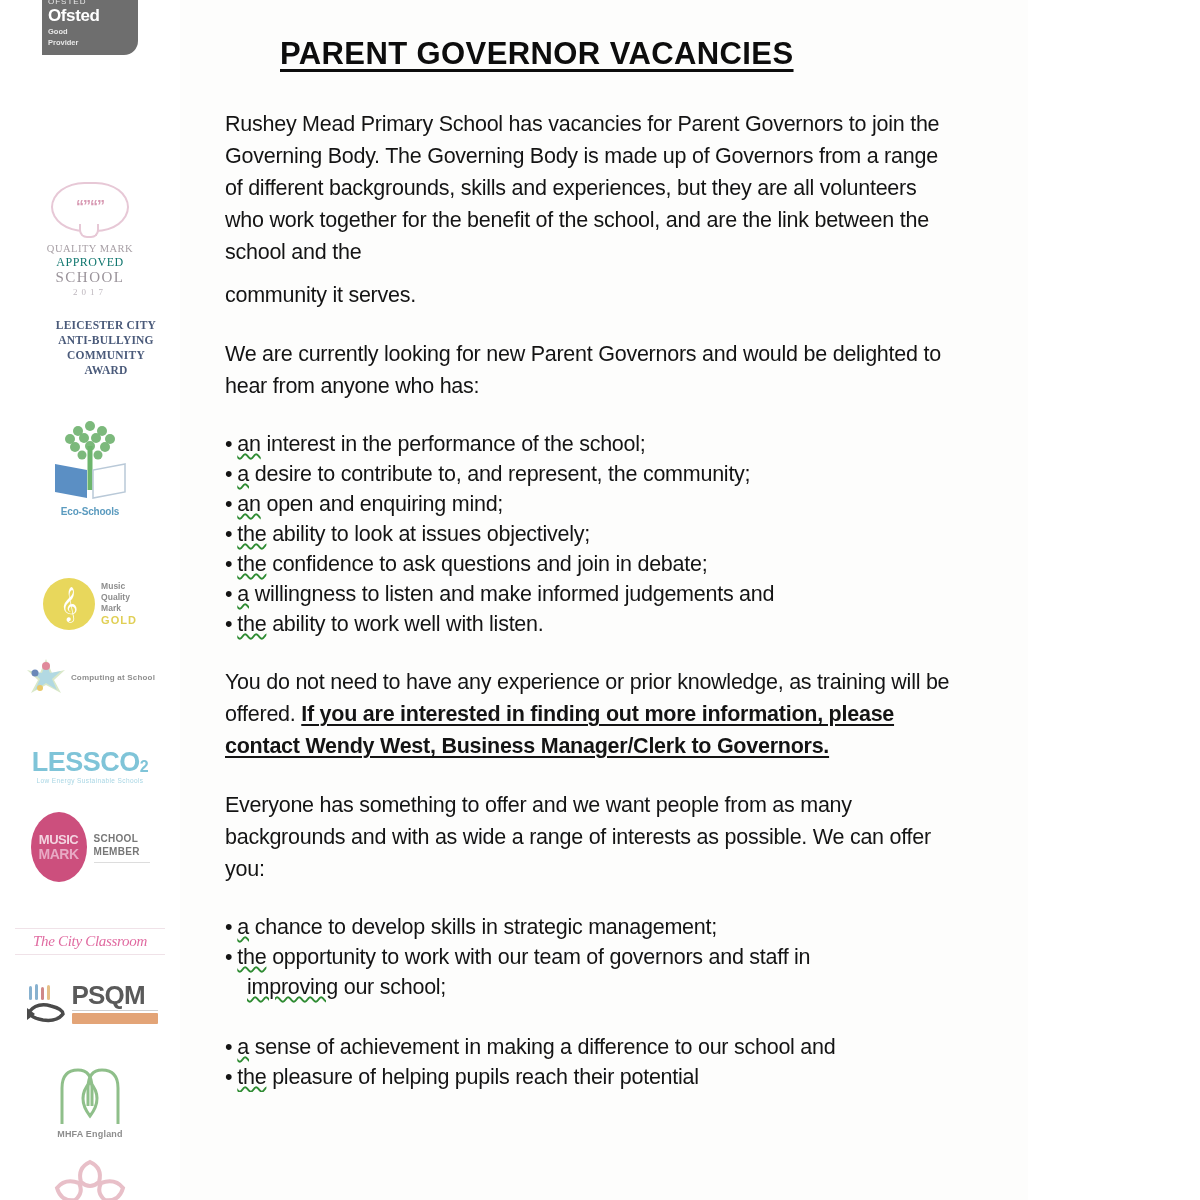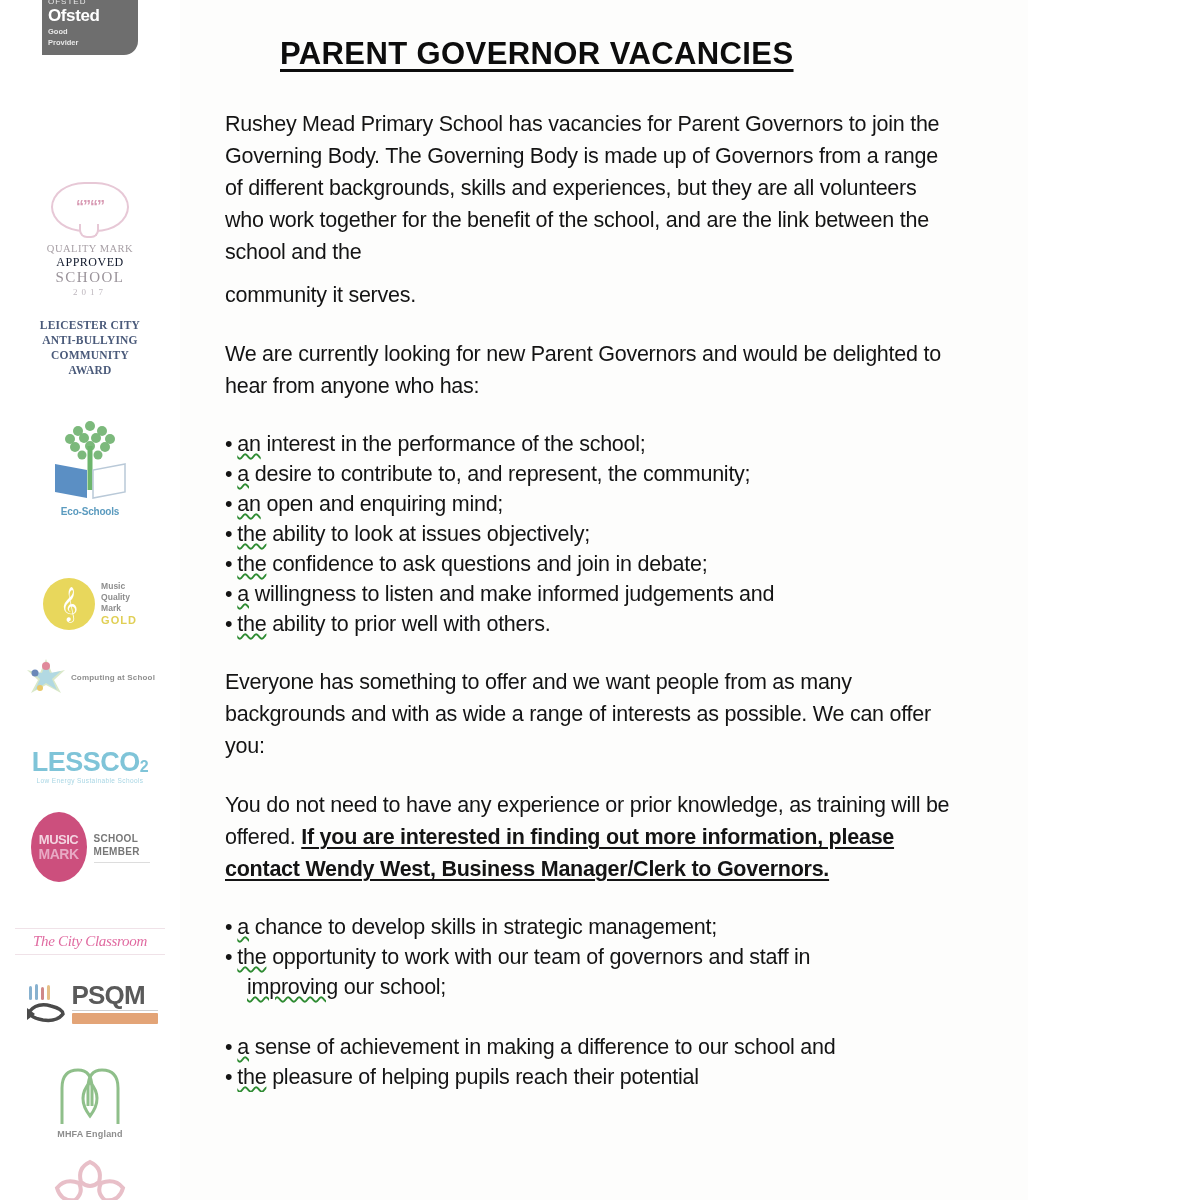--- a/index.html
+++ b/index.html
@@ -112,21 +112,21 @@
     border-left:2px solid #e7c8d6;
     border-right:2px solid #e7c8d6;
     border-bottom:2px solid #e7c8d6;
     border-radius: 0 0 8px 8px;
   }
   .qm-marks {
     color:#d89ab3; font-size:16px; font-weight:bold;
     letter-spacing:-1px; line-height:46px;
   }
   .qm-t1 { color:#a8a0a6; font-size:10.5px; letter-spacing:.5px; line-height:13px; margin-top:10px; font-family:"Liberation Serif", serif;}
-  .qm-t2 { color:#0f172a; font-size:12px; letter-spacing:.5px; line-height:14px; font-family:"Liberation Serif", serif;}
+  .qm-t2 { color:#0f766e; font-size:12px; letter-spacing:.5px; line-height:14px; font-family:"Liberation Serif", serif;}
   .qm-t3 { color:#9a939a; font-size:15px; letter-spacing:1.5px; line-height:17px; font-family:"Liberation Serif", serif;}
   .qm-yr { color:#bdb6bd; font-size:9px; letter-spacing:4px; line-height:12px; font-family:"Liberation Serif", serif;}
 
   
   .ab-text {
     color:#4a5a7a; font-size:11.5px; font-weight:bold;
     line-height:15px; text-align:center; letter-spacing:.2px;
     font-family:"Liberation Serif", serif;
   }
 
@@ -265,21 +265,21 @@
         <div class="qm-badge">
           <div class="qm-marks">“”“”</div>
         </div>
         <div class="qm-t1">QUALITY MARK</div>
         <div class="qm-t2">APPROVED</div>
         <div class="qm-t3">SCHOOL</div>
         <div class="qm-yr">2017</div>
       </div>
     </div>
 
-    <div class="logo" style="top:318px;">
+    <div class="logo" style="top:318px;padding-left:16px;">
       <div class="ab-text">LEICESTER CITY</div>
       <div class="ab-text">ANTI-BULLYING</div>
       <div class="ab-text">COMMUNITY</div>
       <div class="ab-text">AWARD</div>
     </div>
 
     <div class="logo" style="top:418px;">
       <div class="eco-art">
         <svg width="86" height="86" viewBox="0 0 86 86">
           <g fill="#7cb97c">
@@ -430,27 +430,27 @@
       <div class="bullet">
         <span class="dot">•</span><span class="sp">the</span><span> ability to look at issues objectively;</span>
       </div>
       <div class="bullet">
         <span class="dot">•</span><span class="sp">the</span><span> confidence to ask questions and join in debate;</span>
       </div>
       <div class="bullet">
         <span class="dot">•</span><span class="sp">a</span><span> willingness to listen and make informed judgements and</span>
       </div>
       <div class="bullet">
-        <span class="dot">•</span><span class="sp">the</span><span> ability to prior well with others.</span>
-      </div>
-    </div>
+        <span class="dot">•</span><span class="sp">the</span><span> ability to work well with listen.</span>
+      </div>
+    </div>
+
+    <div class="body-txt p-gap"><span>You do not need to have any experience or prior knowledge, as training will be offered. </span><span class="bold-u">If you are interested in finding out more information, please contact Wendy West, Business Manager/Clerk to Governors.</span></div>
 
     <div class="body-txt p-gap">Everyone has something to offer and we want people from as many backgrounds and with as wide a range of interests as possible. We can offer you:</div>
-
-    <div class="body-txt p-gap"><span>You do not need to have any experience or prior knowledge, as training will be offered. </span><span class="bold-u">If you are interested in finding out more information, please contact Wendy West, Business Manager/Clerk to Governors.</span></div>
 
     <div class="bullets clip-bottom">
       <div class="bullet">
         <span class="dot">•</span><span class="sp">a</span><span> chance to develop skills in strategic management;</span>
       </div>
       <div class="bullet">
         <span class="dot">•</span><span class="sp">the</span><span> opportunity to work with our team of governors and staff in</span>
       </div>
       <div class="bullet indent">
         <span class="sp">improving</span><span> our school;</span>

